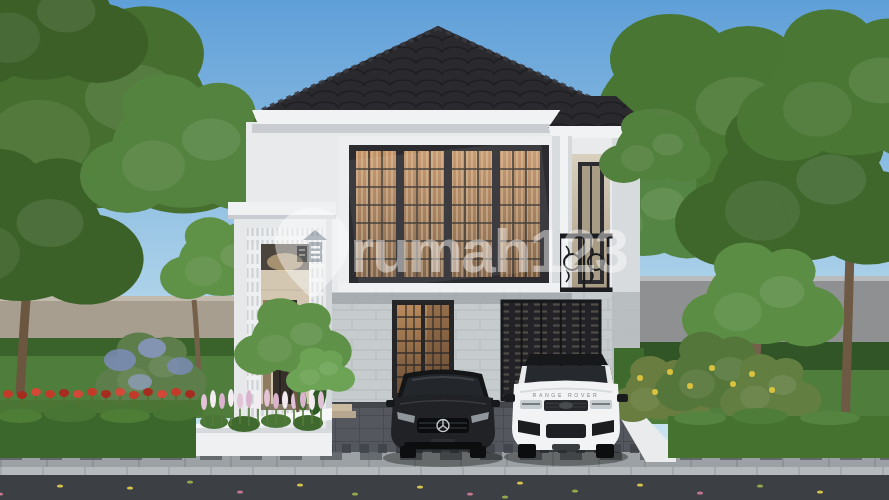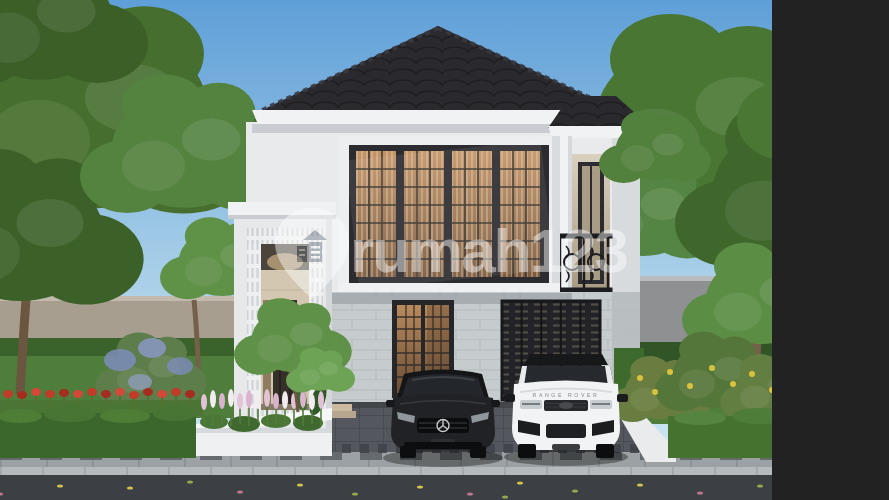--- a/index.html
+++ b/index.html
@@ -1,16 +1,16 @@
 <!DOCTYPE html>
 <html><head>
 <meta charset="utf-8">
 <style>
   html,body{margin:0;padding:0;background:#222;}
-  .stage{position:relative;width:772px;height:500px;overflow:hidden;font-family:"Liberation Sans",sans-serif;}
+  .stage{position:relative;width:889px;height:500px;overflow:hidden;font-family:"Liberation Sans",sans-serif;}
   svg{display:block;}
 </style>
 </head>
 <body>
 
 <div class="stage">
 <svg width="889" height="500" viewBox="0 0 889 500" xmlns="http://www.w3.org/2000/svg">
   <defs>
     <linearGradient id="sky" x1="0" y1="0" x2="0" y2="1">
       <stop offset="0" stop-color="#5f9fd8"></stop>

